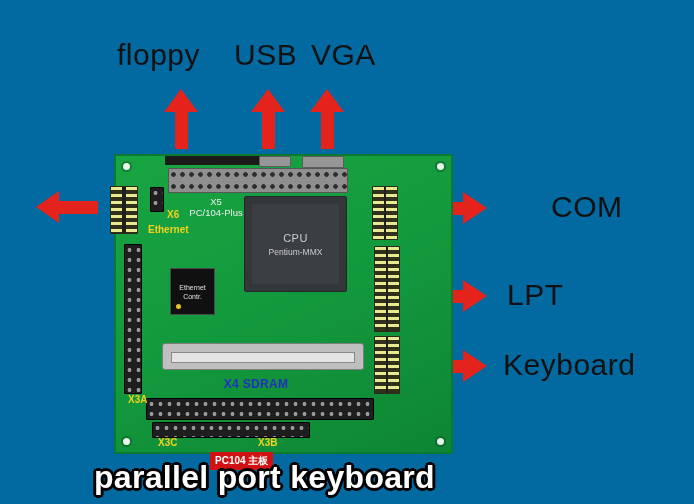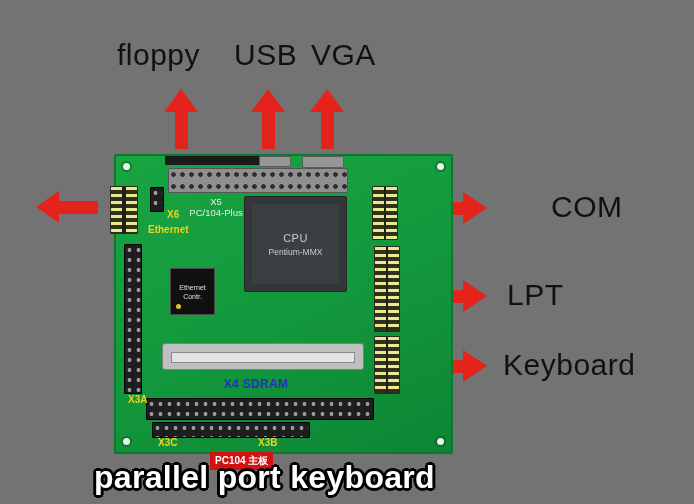--- a/index.html
+++ b/index.html
@@ -1,18 +1,18 @@
 <!DOCTYPE html>
 <html style="--arrow-red: #e3231c; --board-green: #13993d; --silk-yellow: #f2d21c; --sdram-blue: #2230c0; --tag-red: #d01212;"><head>
 <meta charset="utf-8">
 <style>
   * { margin:0; padding:0; box-sizing:border-box; }
   html,body { background:#888; }
   .frame {
-    position:relative; width:694px; height:504px; background:#737373;
+    position:relative; width:694px; height:504px; background:#0369a1;
     font-family:"Liberation Sans", sans-serif; overflow:hidden; margin:0 auto;
   }
   
   .lbl { position:absolute; font-size:30px; color:#111; letter-spacing:.5px; white-space:nowrap; }
 
   
   .arrow-up   { position:absolute; display:flex; flex-direction:column; align-items:center; }
   .arrow-up .head  { width:0; height:0; border-left:17px solid transparent; border-right:17px solid transparent; border-bottom:23px solid var(--arrow-red,#e3231c); }
   .arrow-up .shaft { width:13px; height:37px; background:var(--arrow-red,#e3231c); }
   .arrow-left { position:absolute; display:flex; align-items:center; }

